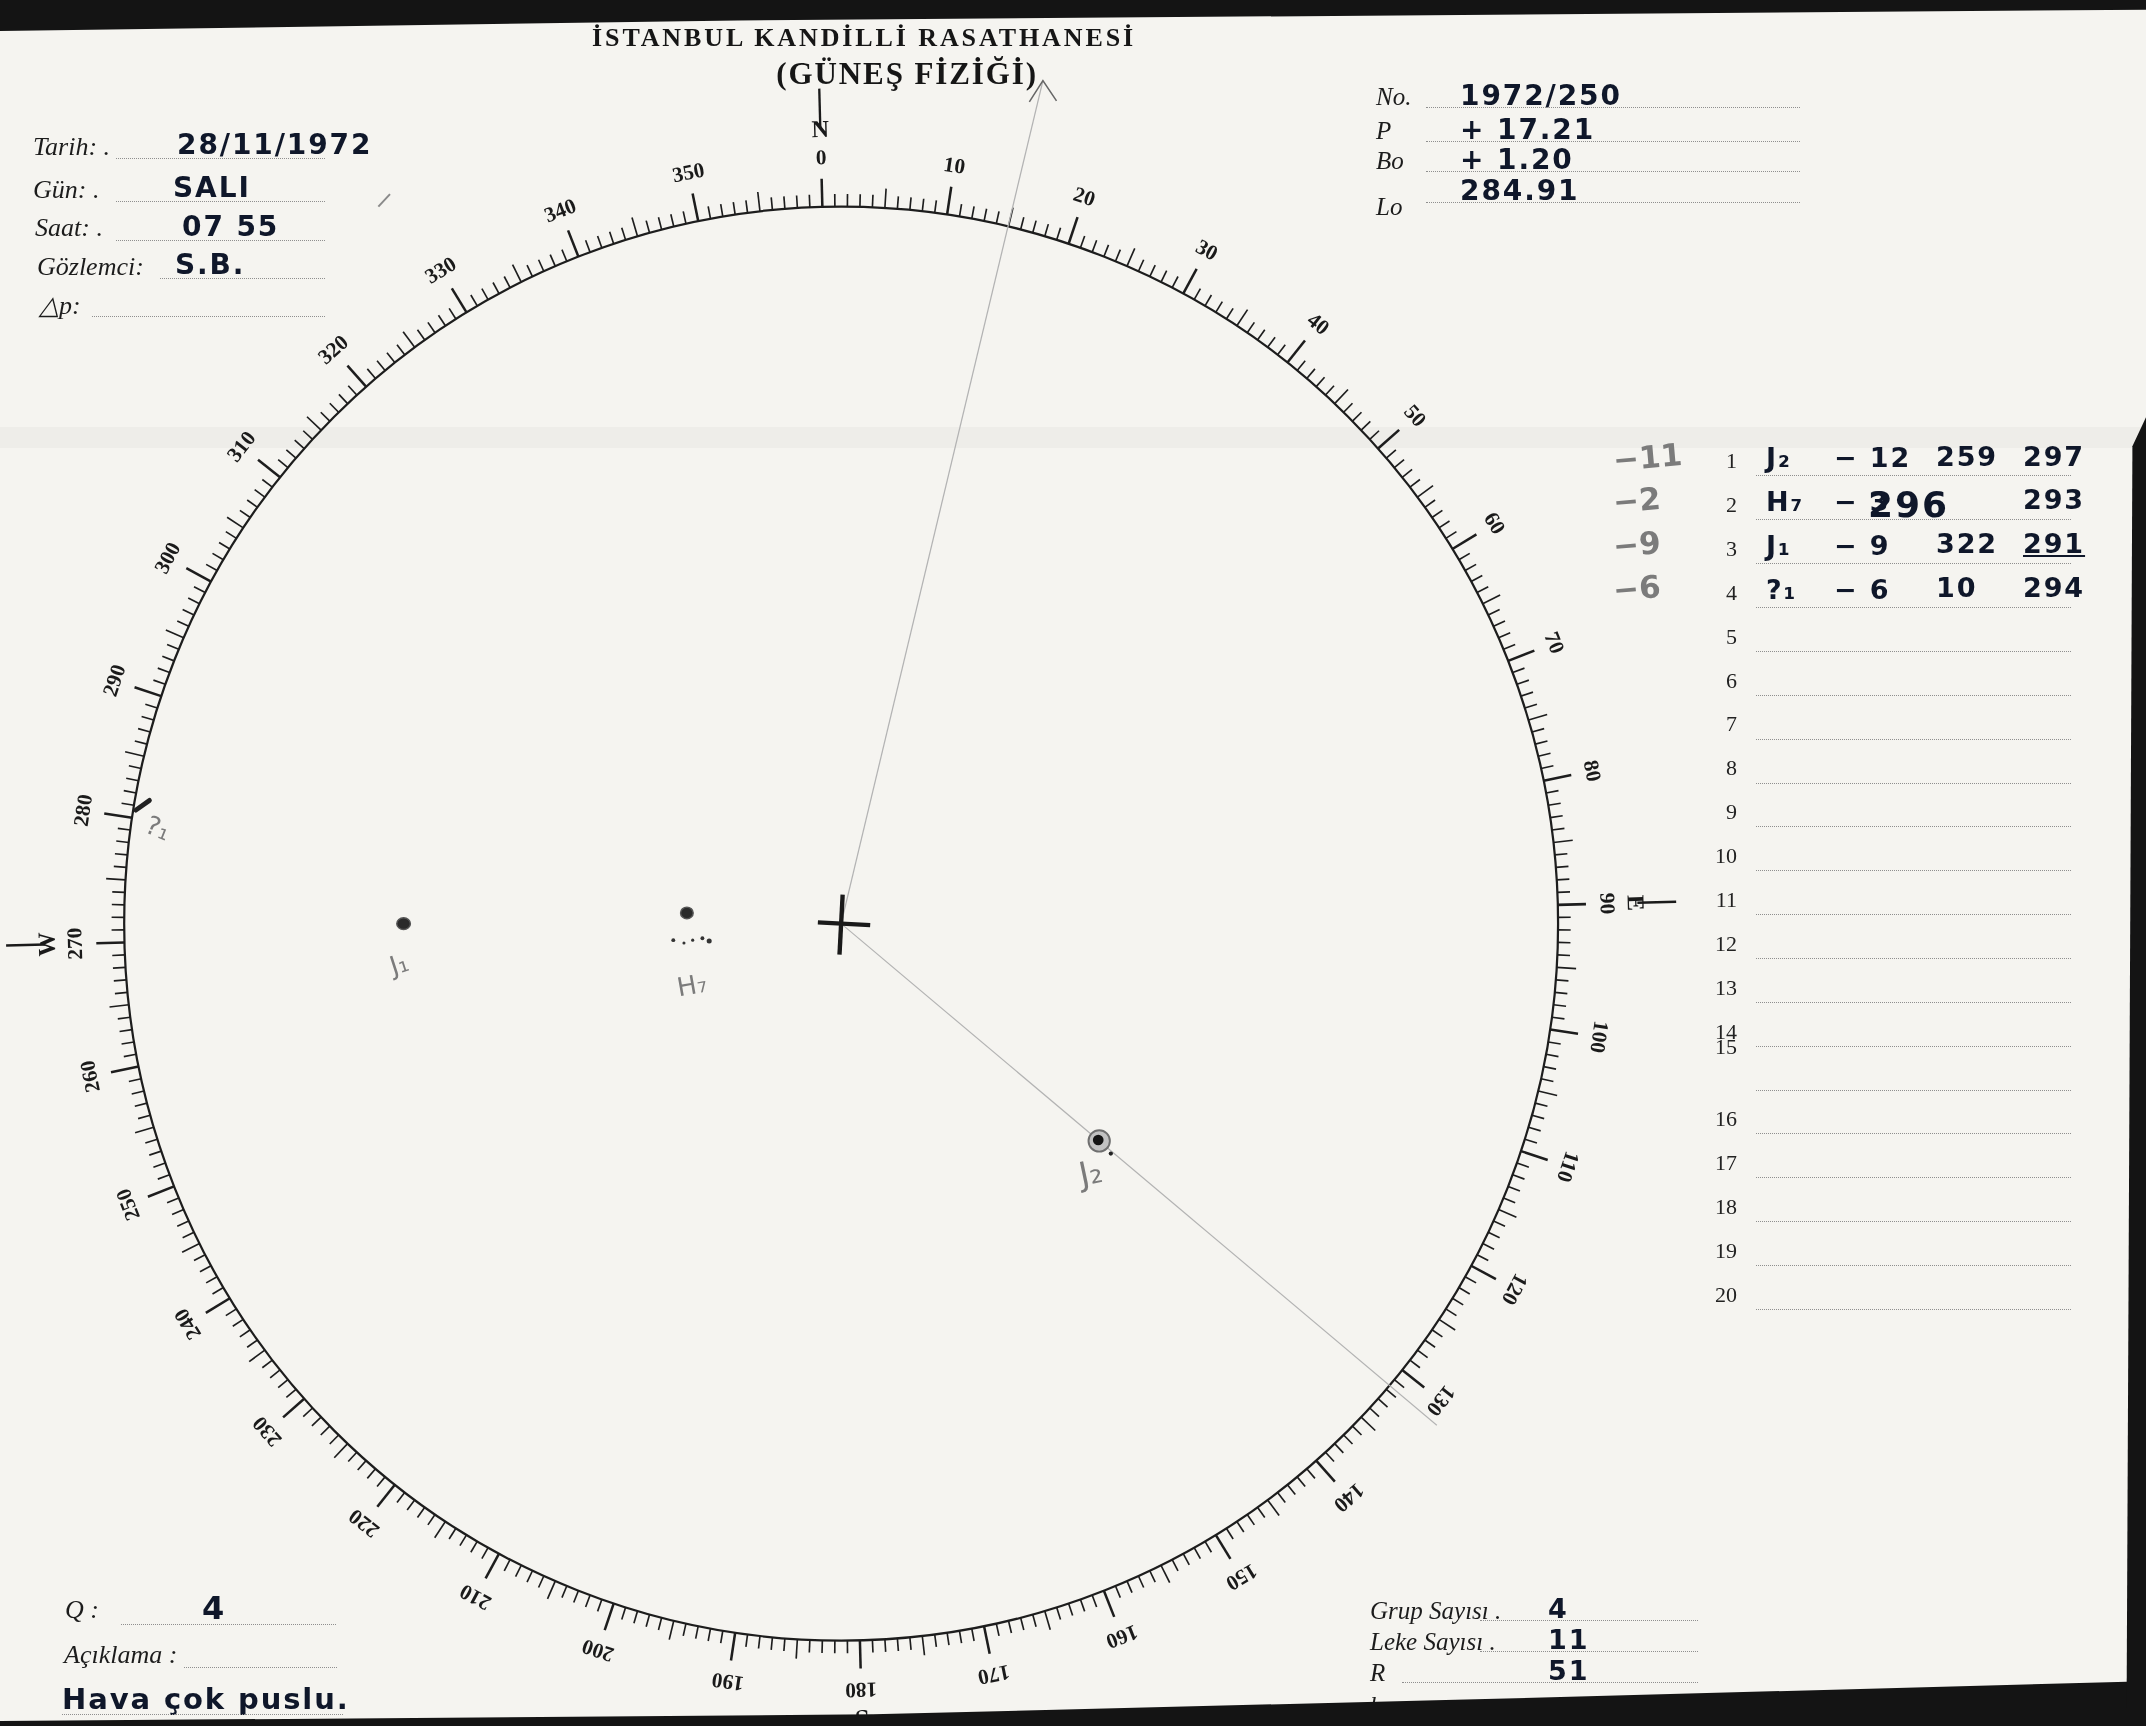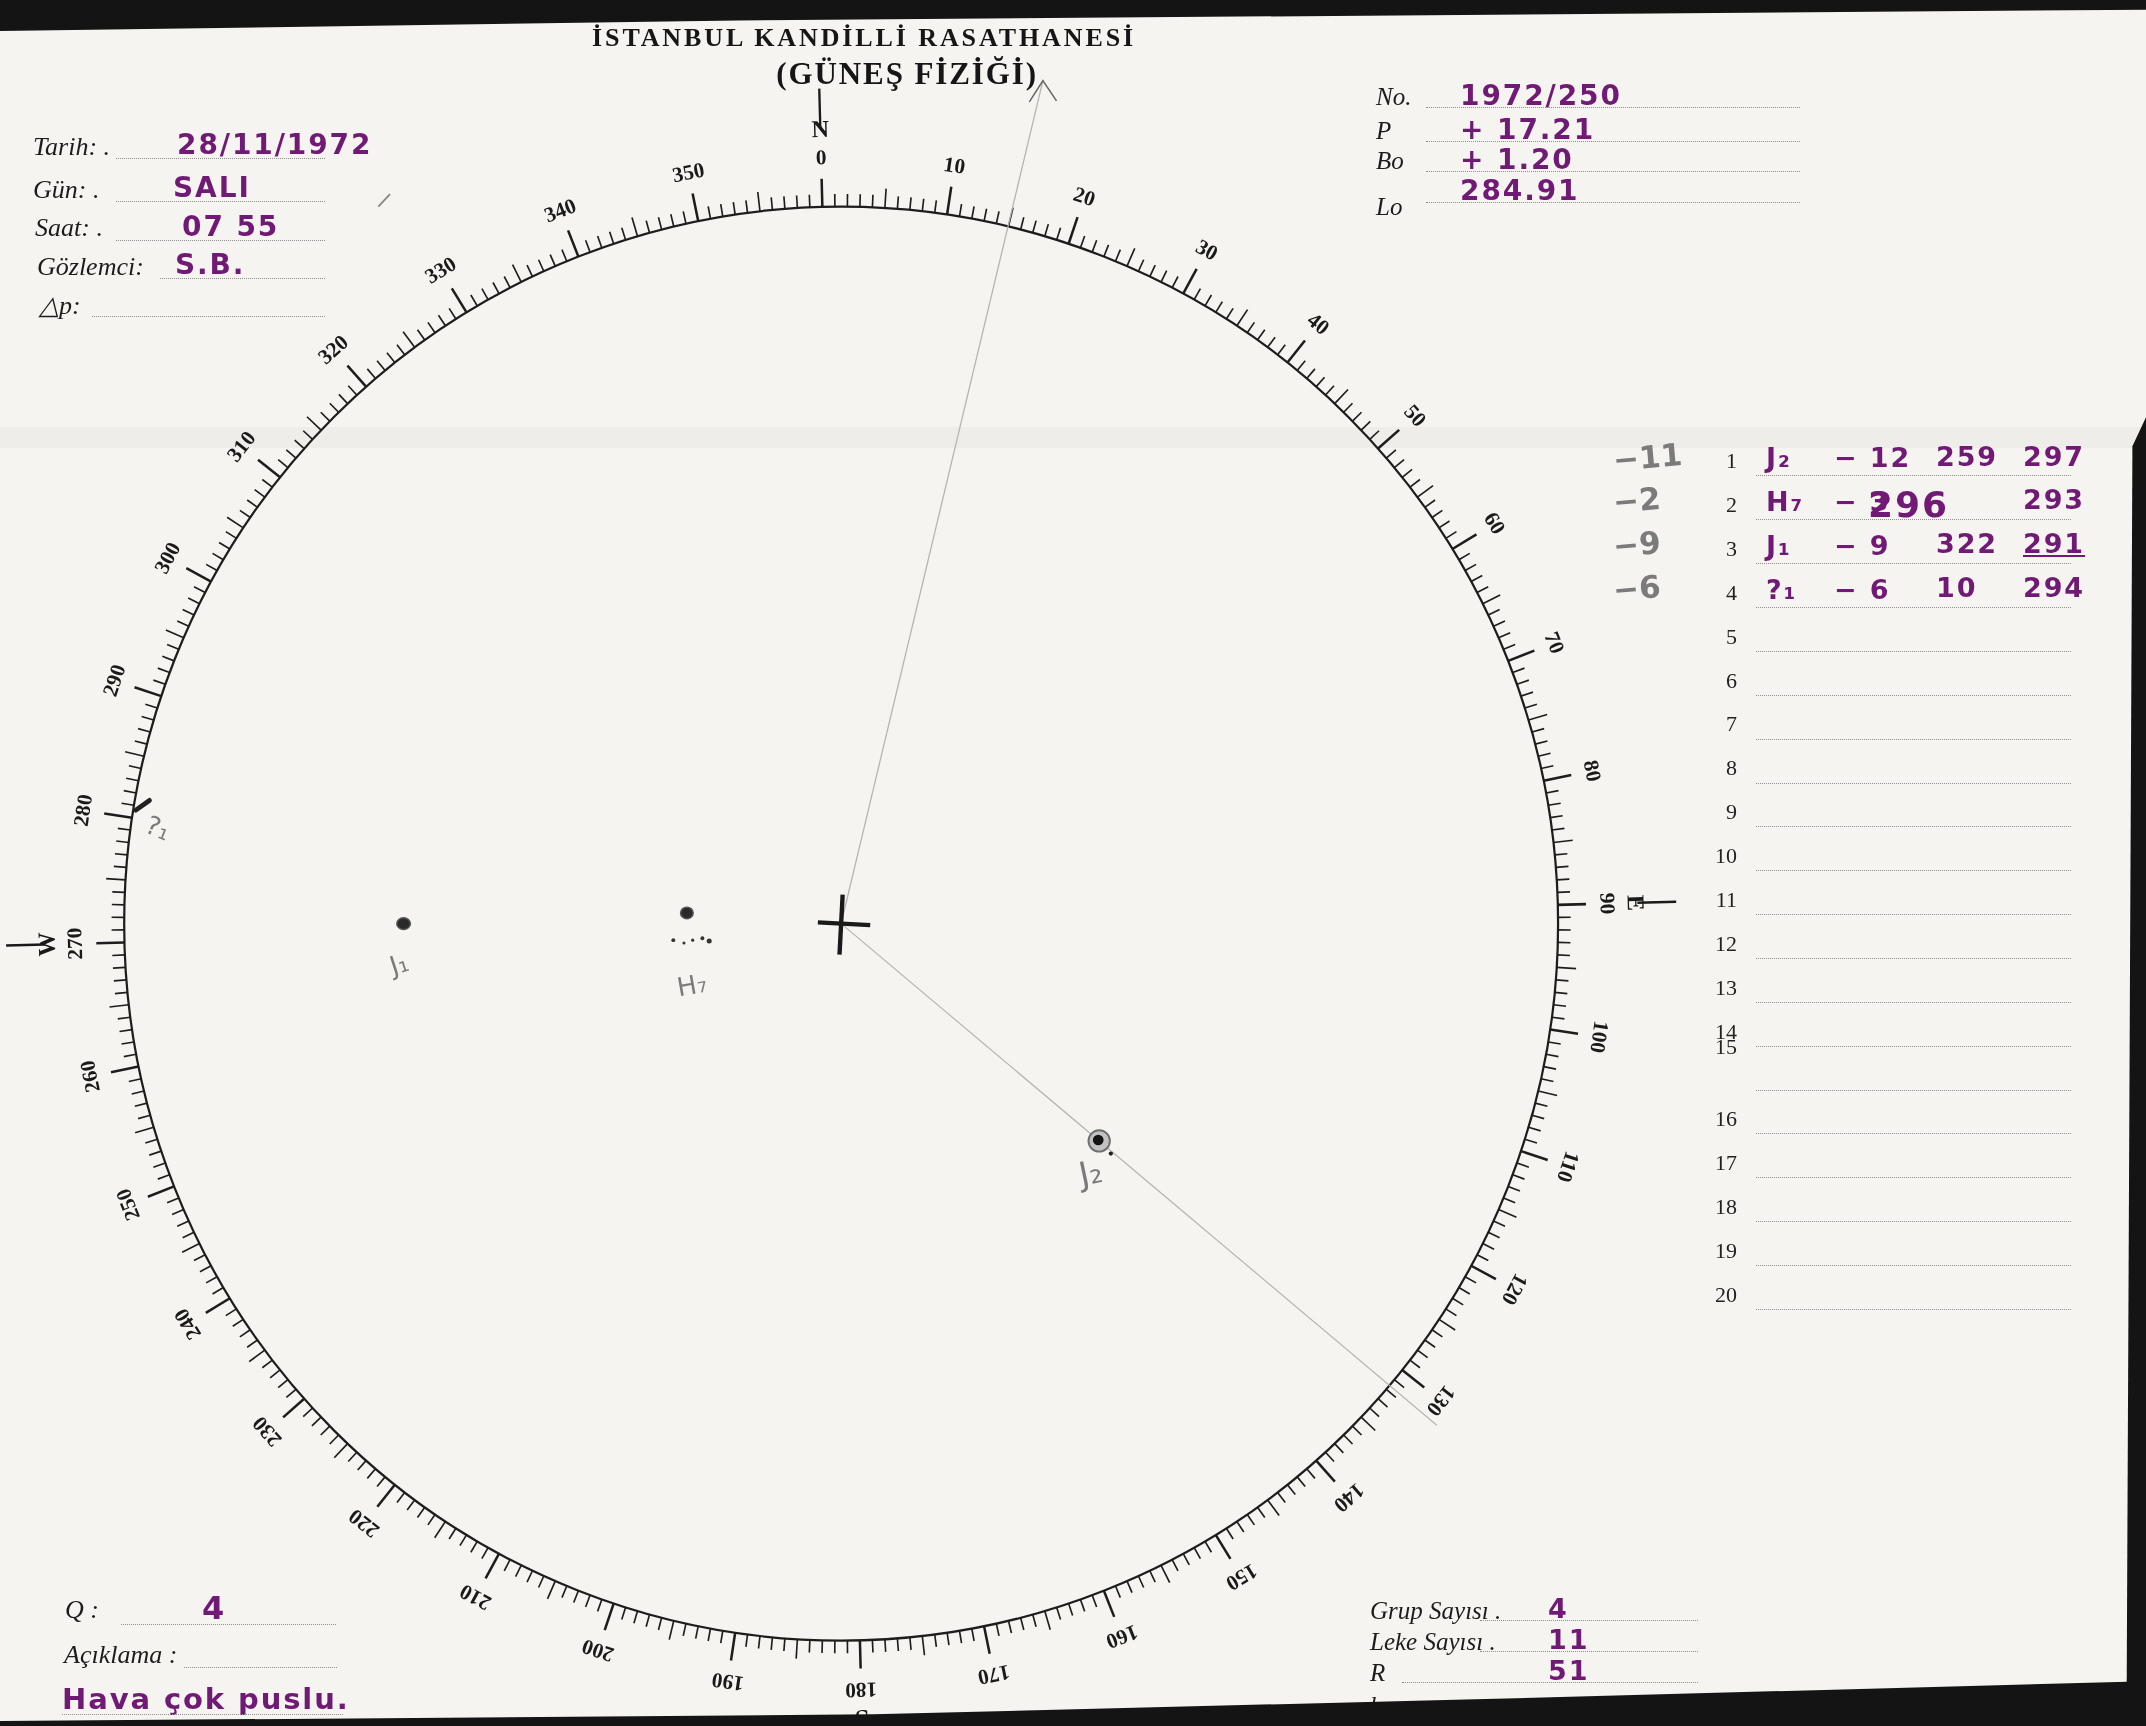--- a/index.html
+++ b/index.html
@@ -1,21 +1,21 @@
 <!DOCTYPE html>
 <html><head>
 <meta charset="utf-8">
 <style>
   html,body{margin:0;padding:0;background:#888;}
   #page{position:relative;width:2146px;height:1726px;background:#f5f4f0;overflow:hidden;
         font-family:"Liberation Serif",serif;}
   .abs{position:absolute;white-space:nowrap;}
   .label{font-family:"Liberation Serif",serif;font-style:italic;color:#1c1c1c;}
   .title{font-family:"Liberation Serif",serif;font-weight:bold;color:#161616;letter-spacing:2.9px;}
-  .hand{font-family:"DejaVu Sans",sans-serif;font-weight:bold;color:#701a75;letter-spacing:1.9px;}
+  .hand{font-family:"DejaVu Sans",sans-serif;font-weight:bold;color:#0f172a;letter-spacing:1.9px;}
   .pencil{font-family:"DejaVu Sans",sans-serif;color:#7b7b7b;}
   .dots{border-bottom:1.9px dotted #8f8f8f;height:0;position:absolute;}
   .rownum{font-family:"Liberation Serif",serif;color:#222;text-align:right;}
   .band{position:absolute;left:0;width:2146px;background:#e8e8e4;opacity:.55;}
   svg{position:absolute;left:0;top:0;}
 </style>
 </head>
 <body>
 
 <div id="page">

